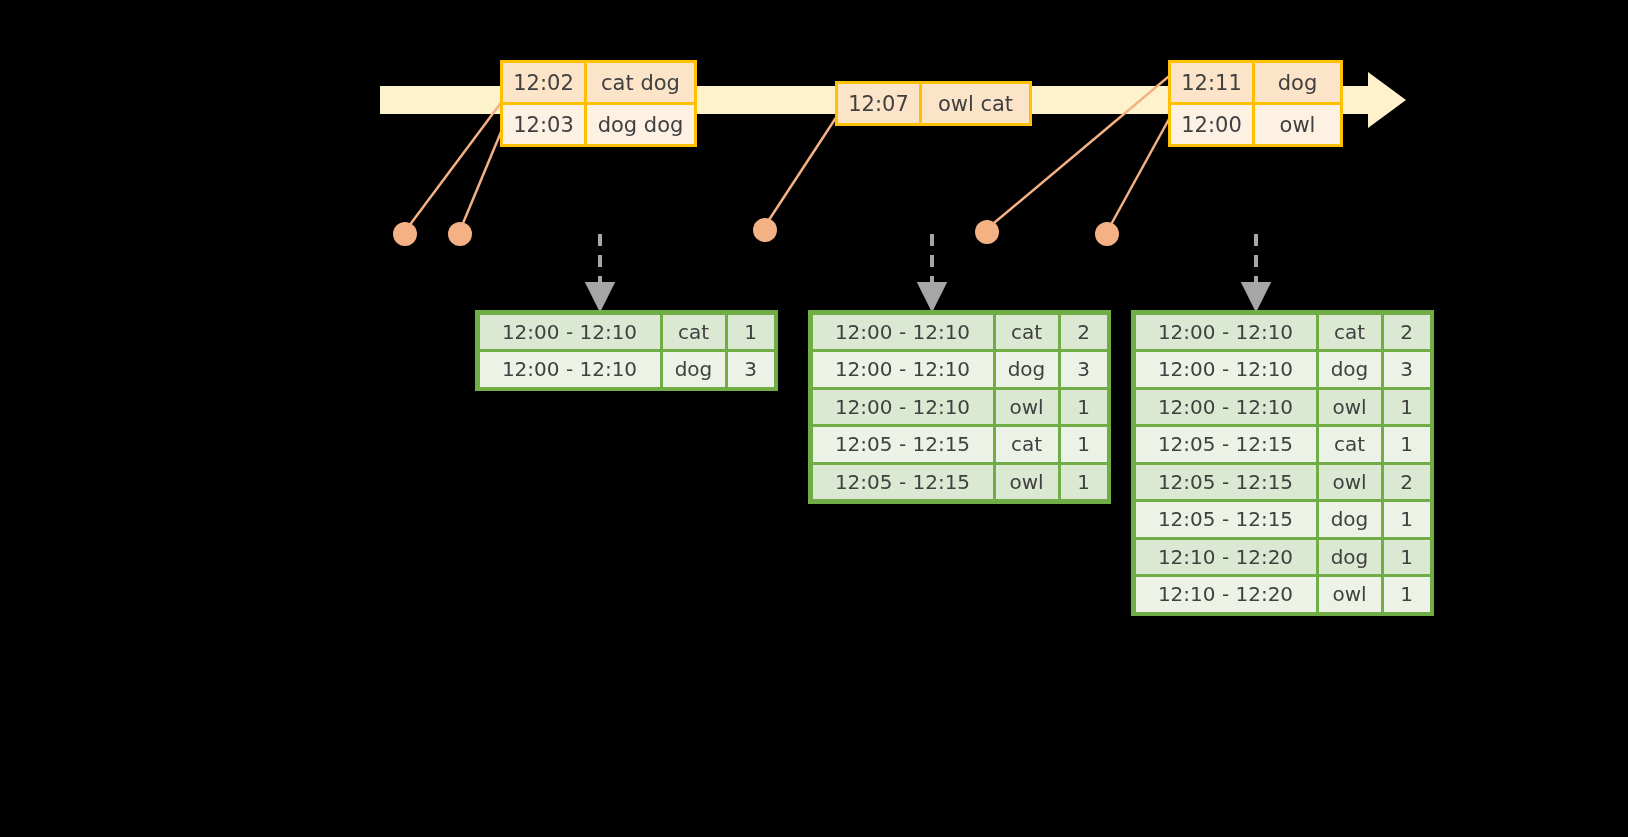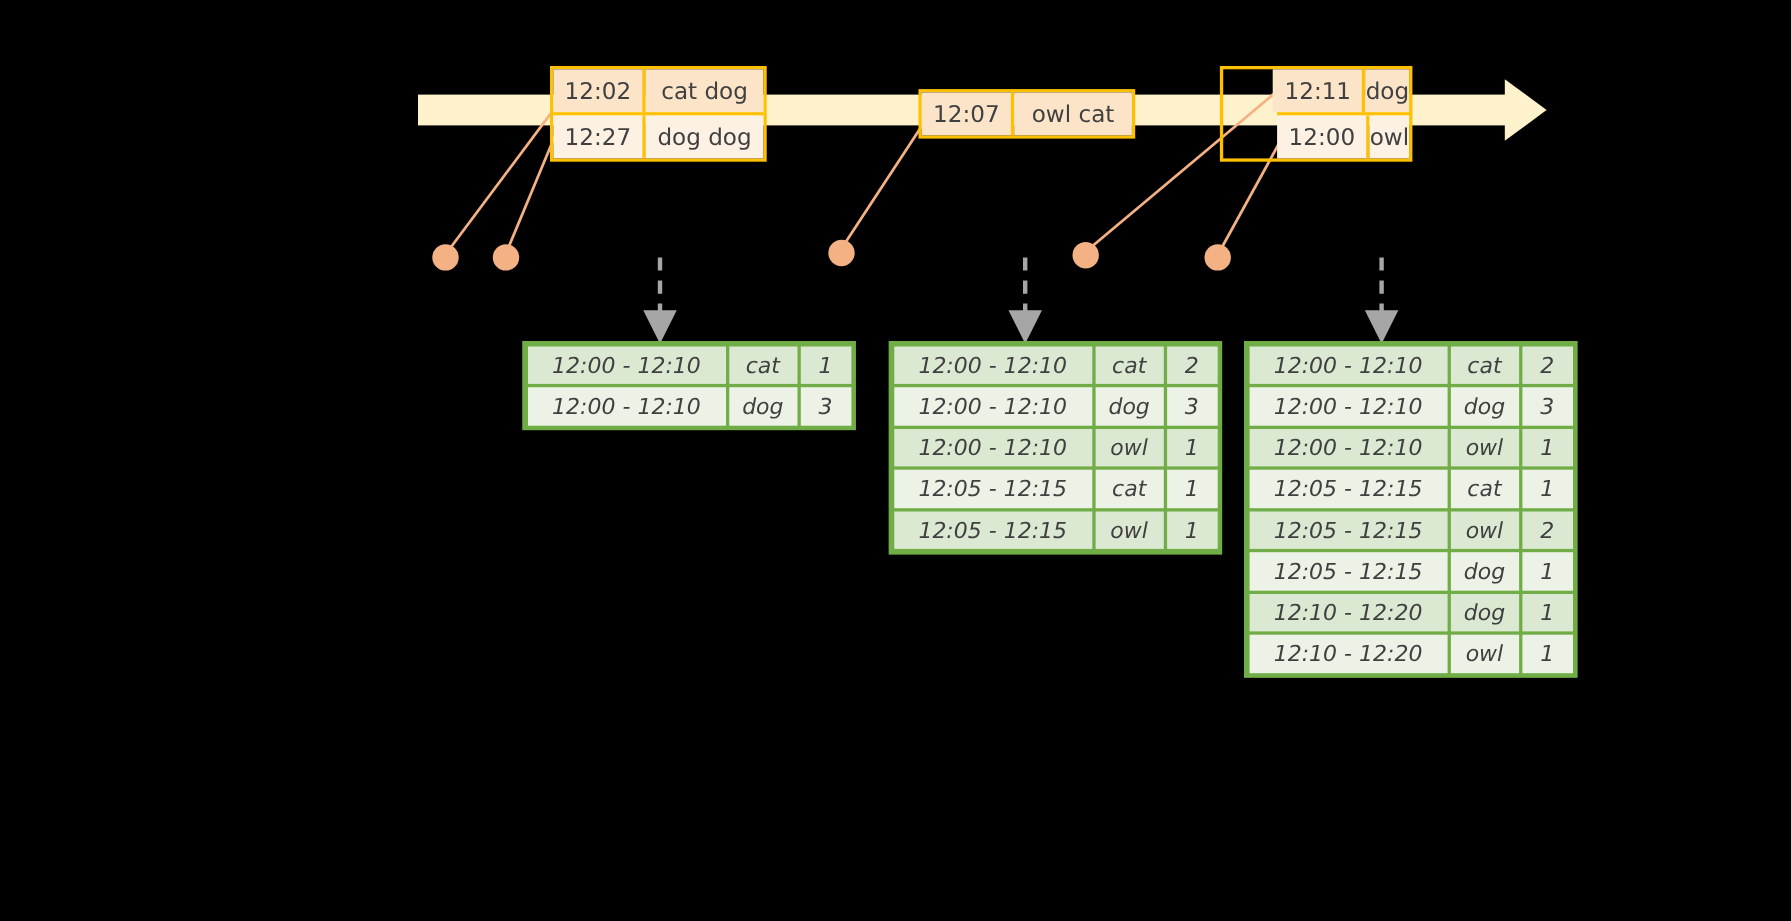--- a/index.html
+++ b/index.html
@@ -69,40 +69,40 @@
     box-sizing: border-box;
     white-space: nowrap;
   }
   .event-cell.time { width: 84px; border-right: 3px solid #ffc000; }
   .event-cell.val  { flex: 1; }
   .ev-shade-dark  { background: #fce4c9; }
   .ev-shade-light { background: #fdf1e4; }
 
   #event-box-1 { left: 500px; top: 60px;  width: 197px; }
   #event-box-2 { left: 835px; top: 81px;  width: 197px; }
-  #event-box-3 { left: 1109px; top: 60px; width: 175px; align-items: flex-end; }
+  #event-box-3 { left: 1168px; top: 60px; width: 175px; }
 
   
   .dot {
     position: absolute;
     width: 24px; height: 24px;
     border-radius: 50%;
     background: #f4b183;
   }
 
   
   .result-table {
     position: absolute;
     border: 3px solid #70ad47;
     box-sizing: border-box;
     display: flex;
     flex-direction: column;
     background: #70ad47;
   }
-  .rt-row { display: flex; height: 37.5px; font-style: italic; }
+  .rt-row { display: flex; height: 37.5px; }
   .rt-cell {
     display: flex;
     align-items: center;
     justify-content: center;
     font-size: 20px;
     color: #404040;
     box-sizing: border-box;
     white-space: nowrap;
     margin: 1.5px;
   }
@@ -141,21 +141,21 @@
       <polygon points="1244,284 1268,284 1256,308"></polygon>
     </g>
   </svg>
 
   <div class="event-box" id="event-box-1">
     <div class="event-row">
       <div class="event-cell time ev-shade-dark">12:02</div>
       <div class="event-cell val ev-shade-dark">cat dog</div>
     </div>
     <div class="event-row">
-      <div class="event-cell time ev-shade-light">12:27</div>
+      <div class="event-cell time ev-shade-light">12:03</div>
       <div class="event-cell val ev-shade-light">dog dog</div>
     </div>
   </div>
 
   <div class="event-box" id="event-box-2">
     <div class="event-row">
       <div class="event-cell time ev-shade-dark">12:07</div>
       <div class="event-cell val ev-shade-dark">owl cat</div>
     </div>
   </div>

